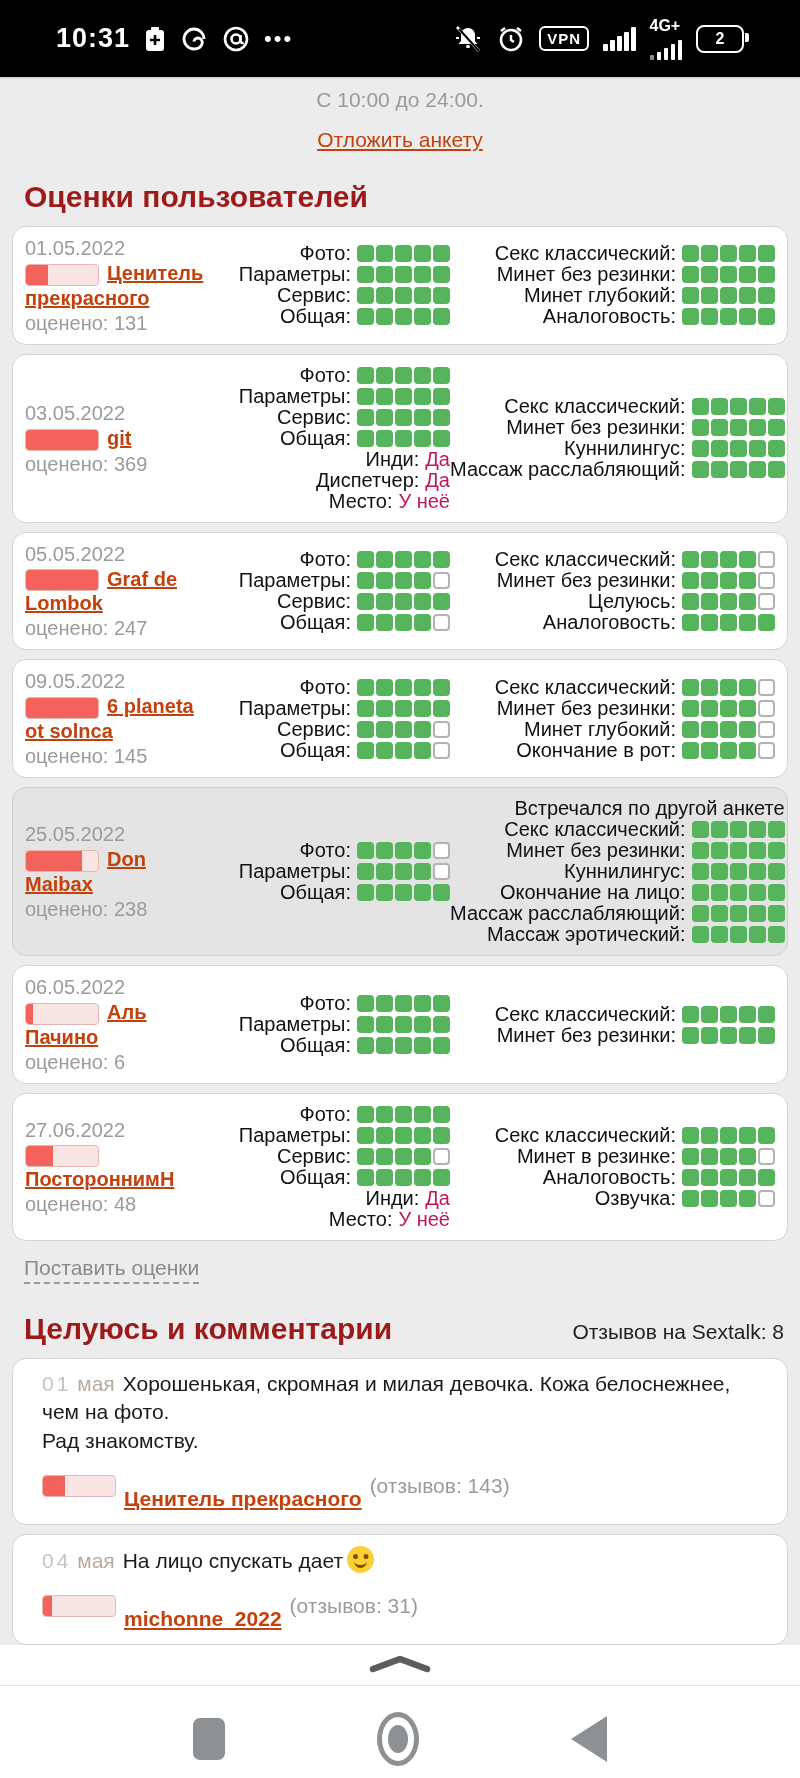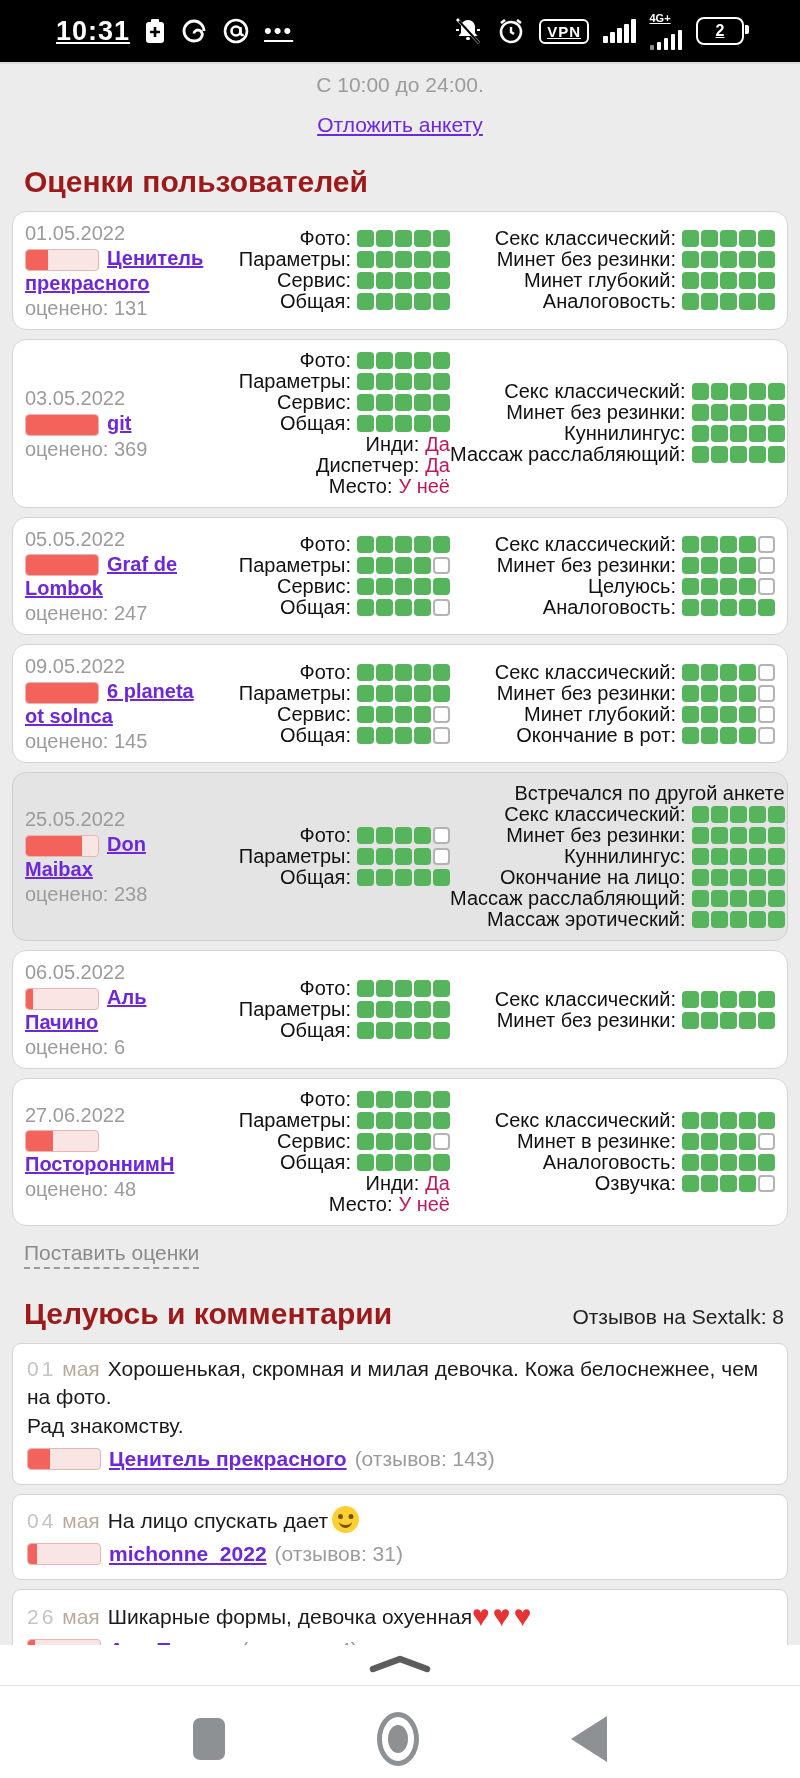--- a/index.html
+++ b/index.html
@@ -1,39 +1,39 @@
 <!DOCTYPE html>
 <html><head>
 <meta charset="utf-8">
 <style>
   html,body{margin:0;padding:0;}
   body{
     width:800px;height:1778px;overflow:hidden;position:relative;
     background:#ececec;font-family:"Liberation Sans",sans-serif;color:#1a1a1a;
   }
   
-  .status-bar{background:#000;height:62px;display:flex;align-items:center;
-    justify-content:space-between;padding:0 56px;color:#fff;text-decoration:underline;}
+  .status-bar{background:#000;height:77px;display:flex;align-items:center;
+    justify-content:space-between;padding:0 56px;color:#fff;}
   .sb-left,.sb-right{display:flex;align-items:center;gap:14px;}
   .sb-time{font-size:27px;font-weight:bold;letter-spacing:1px;}
   .sb-ic{display:inline-flex;align-items:center;justify-content:center;}
   .vpn-badge{border:2.5px solid #fff;border-radius:6px;font-size:15px;font-weight:bold;
     padding:2px 6px;letter-spacing:1px;}
   .bars{display:inline-flex;align-items:flex-end;gap:2.5px;height:24px;}
   .bars i{width:4.5px;background:#fff;border-radius:1px;display:block;}
-  .net-lbl{font-size:11px;font-weight:bold;line-height:1;text-align:center;}
+  .net-lbl{font-size:16px;font-weight:bold;line-height:1;text-align:center;}
   .battery{border:2.5px solid #fff;border-radius:8px;width:44px;height:24px;
     display:flex;align-items:center;justify-content:center;font-size:16px;font-weight:bold;position:relative;}
   .battery::after{content:"";position:absolute;right:-7px;top:6px;width:4px;height:9px;background:#fff;border-radius:0 2px 2px 0;}
   .dots{font-size:22px;letter-spacing:2px;line-height:1;}
   
   .page{border-top:2px solid #d9d9d9;}
   .schedule{text-align:center;color:#9b9b9b;font-size:21px;margin-top:9px;}
   .postpone-row{text-align:center;margin-top:16px;}
-  a.blue-link{color:#6d28d9;font-weight:bold;}
+  a.blue-link{color:#c2410c;font-weight:bold;margin-top:25px;}
   .postpone-row a{font-weight:normal;font-size:21px;}
   .section-title{color:#9c1a1a;font-size:30px;font-weight:bold;margin:30px 0 14px 24px;line-height:1;}
   .title-row{display:flex;align-items:baseline;justify-content:space-between;margin-right:16px;}
   .talk-count{font-size:21px;color:#222;}
   
   .cards{margin:0 12px;}
   .card{background:#fff;border:1.5px solid #d4d4d4;border-radius:14px;margin-bottom:9px;
     padding:10px 12px;display:grid;grid-template-columns:190px 235px 1fr;align-items:center;font-size:20px;}
   .card.highlight{background:#e4e4e4;border-color:#cfcfcf;}
   .c-date{color:#9b9b9b;line-height:22px;}
@@ -47,22 +47,22 @@
   .rlabel{color:#111;text-align:center;}
   .rvalue{color:#be185d;margin-left:6px;}
   .note{color:#111;}
   .squares{display:inline-flex;gap:2px;margin-left:6px;}
   .sq{width:17px;height:17px;border-radius:4px;box-sizing:border-box;}
   .sq.on{background:#56b45c;}
   .sq.off{background:#fff;border:2px solid #b3b3b3;}
   .post-link{display:inline-block;margin:6px 0 0 24px;color:#8a8a8a;font-size:21px;
     text-decoration:none;border-bottom:2px dashed #9a9a9a;padding-bottom:2px;}
   
-  .review-card{background:#fff;border:1.5px solid #d4d4d4;border-radius:9px;margin-bottom:9px;
-    padding:11px 14px;font-size:21px;line-height:1.36;}
+  .review-card{background:#fff;border:1.5px solid #d4d4d4;border-radius:14px;margin-bottom:9px;
+    padding:11px 29px;font-size:21px;line-height:1.36;}
   .rev-text-wrap{white-space:pre-line;}
   .rev-day{color:#c4c4c4;letter-spacing:3px;}
   .rev-month{color:#b9ab9b;margin-right:8px;}
   .rev-footer{margin-top:4px;display:flex;align-items:center;}
   .rev-count{color:#9b9b9b;margin-left:8px;}
   .emoji-hearts{color:#e63434;font-size:30px;letter-spacing:3px;vertical-align:-2px;line-height:1;}
   .emoji-smiley{display:inline-block;width:27px;height:27px;border-radius:50%;
     background:#fccf33;position:relative;vertical-align:-5px;margin-left:4px;}
   .emoji-smiley::before{content:"";position:absolute;top:8px;left:6px;width:4.5px;height:5px;
     border-radius:50%;background:#7a4f01;box-shadow:10.5px 0 0 #7a4f01;}

